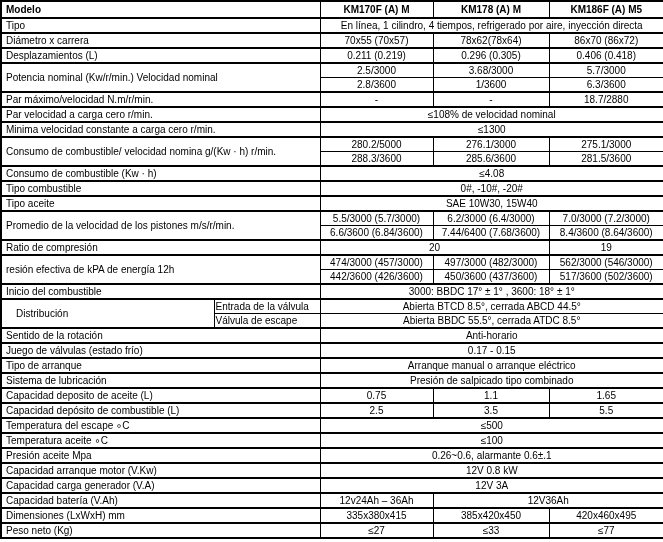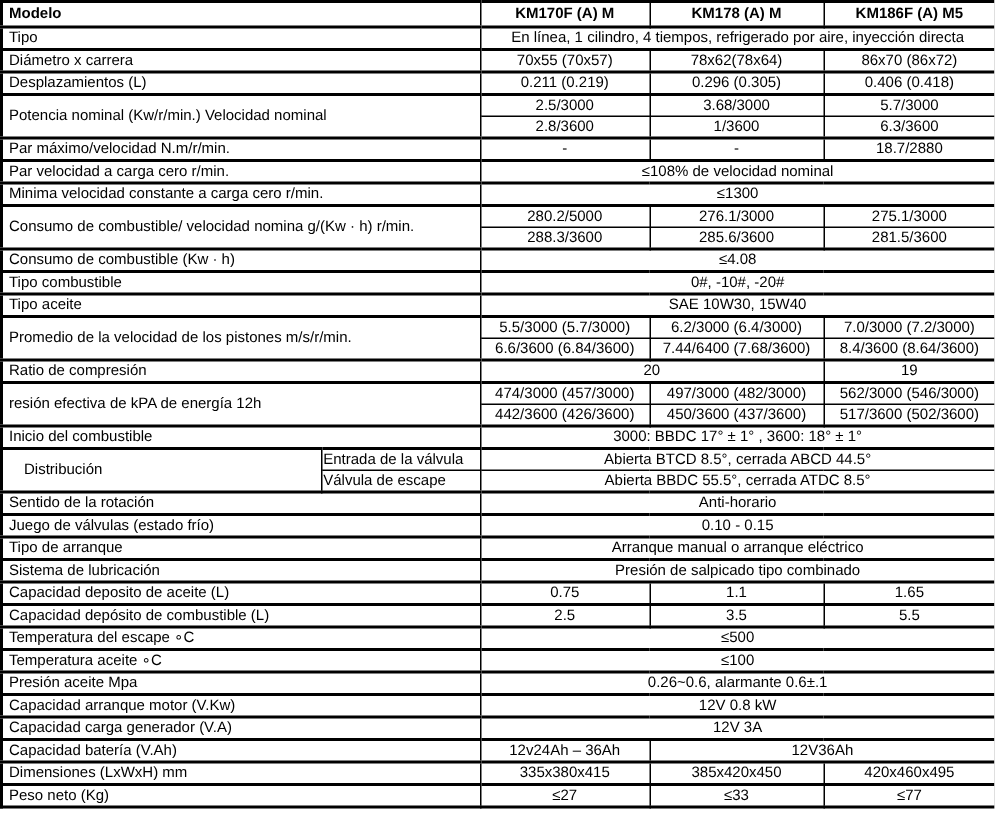--- a/index.html
+++ b/index.html
@@ -175,21 +175,21 @@
         <tr>
           <td class="sublbl">Válvula de escape</td>
           <td colspan="3">Abierta BBDC 55.5°, cerrada ATDC 8.5°</td>
         </tr>
         <tr class="grp">
           <td class="lbl" colspan="2">Sentido de la rotación</td>
           <td colspan="3">Anti-horario</td>
         </tr>
         <tr class="grp">
           <td class="lbl" colspan="2">Juego de válvulas (estado frío)</td>
-          <td colspan="3">0.10 - 0.15</td>
+          <td colspan="3">0.17 - 0.15</td>
         </tr>
         <tr class="grp">
           <td class="lbl" colspan="2">Tipo de arranque</td>
           <td colspan="3">Arranque manual o arranque eléctrico</td>
         </tr>
         <tr class="grp">
           <td class="lbl" colspan="2">Sistema de lubricación</td>
           <td colspan="3">Presión de salpicado tipo combinado</td>
         </tr>
         <tr class="grp">

